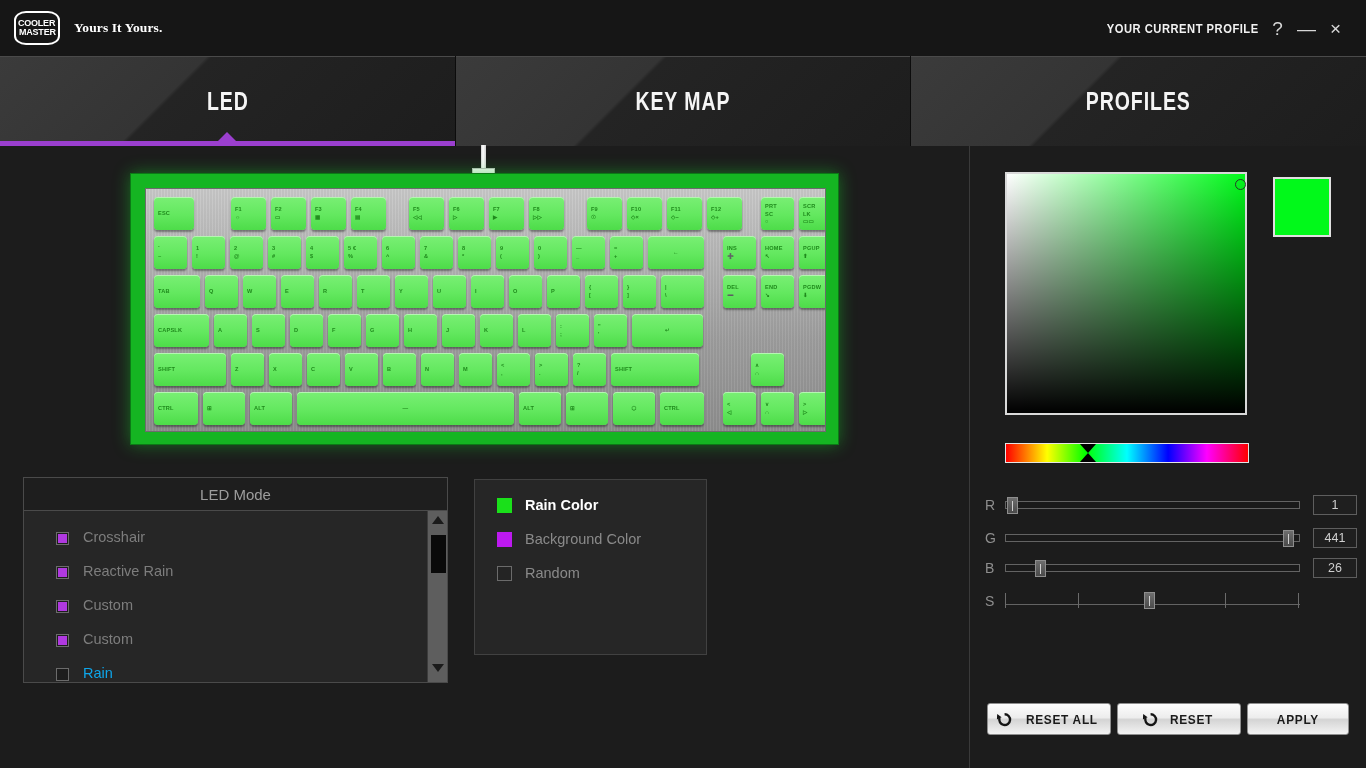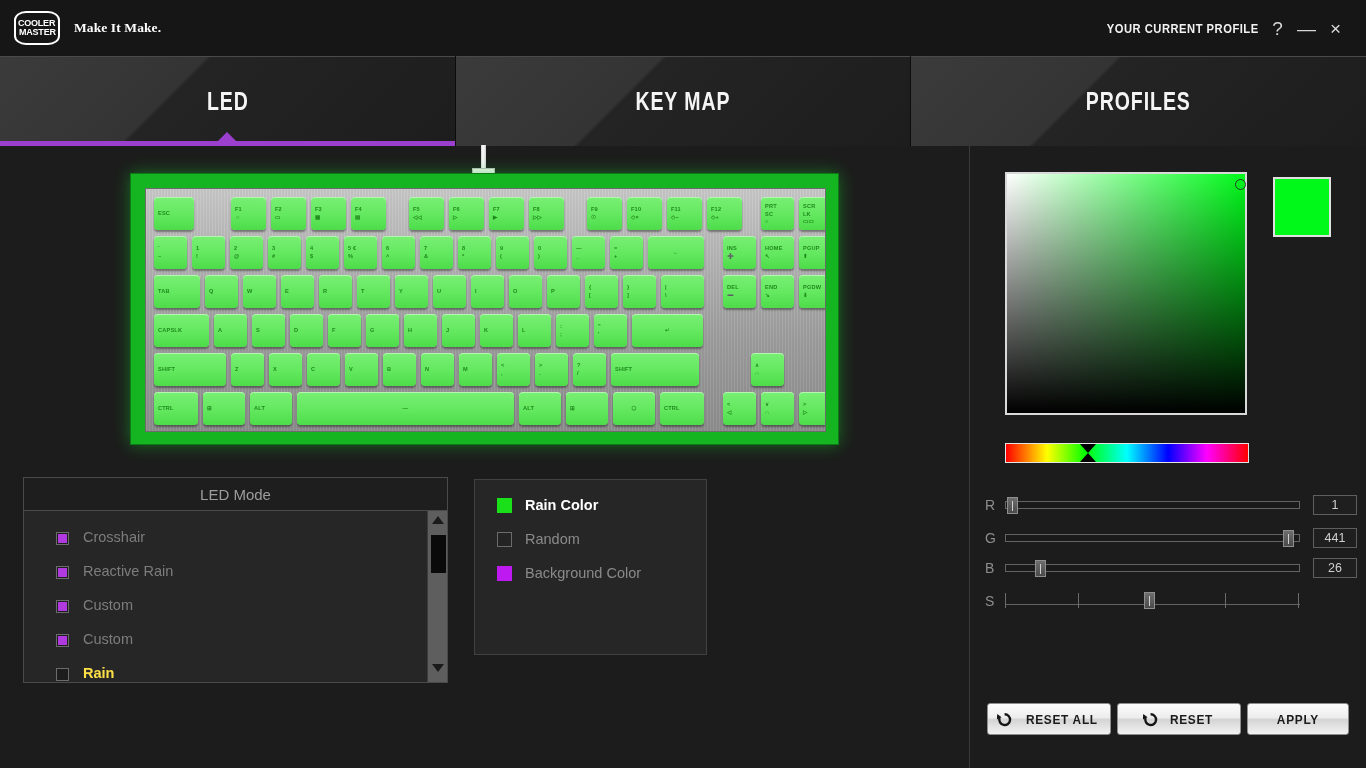--- a/index.html
+++ b/index.html
@@ -164,21 +164,21 @@
   .cb {
     width: 13px; height: 13px; border: 1px solid #6b6b6b;
     background: #1d1d1d; margin-right: 14px; position: relative; flex: none;
   }
   .cb.filled::after {
     content: ""; position: absolute; left: 2px; top: 2px;
     width: 7px; height: 7px; background: #b039e0;
     box-shadow: 0 0 0 1px #b039e0;
   }
   .mode-label { color: #7d7d7d; font-size: 14.5px; }
-  .mode-row.selected .mode-label { color: #fde047; font-weight: bold; margin-top: 40px; }
+  .mode-row.selected .mode-label { color: #0ea5e9; font-weight: normal; margin-top: 40px; }
 
   #mode-scroll {
     position: absolute; right: 0; top: 0; width: 20px; height: 171px;
     background: #5e5e5e; border-left: 1px solid #3c3c3c;
     display: flex; flex-direction: column; align-items: center;
   }
   .sarrow {
     width: 0; height: 0; margin: 5px 0;
     border-left: 6px solid transparent; border-right: 6px solid transparent;
   }
@@ -280,21 +280,21 @@
 </style>
 </head>
 <body>
 
 <div id="titlebar">
   <div id="logo-group">
     <div class="cm-badge">
       <span>COOLER</span>
       <span>MASTER</span>
     </div>
-    <div id="tagline">Make It Make.</div>
+    <div id="tagline">Yours It Yours.</div>
   </div>
 
   <div id="profile-group">
     <div id="profile-label">YOUR CURRENT PROFILE</div>
     <div class="wbtn">?</div>
     <div class="wbtn">—</div>
     <div class="wbtn">×</div>
   </div>
 </div>
 
@@ -682,26 +682,26 @@
     </div>
   </div>
 </div>
 
 <div id="options">
     <div class="opt-row selected">
       <div class="swatch" style="background: rgb(26, 224, 26);"></div>
       <div class="opt-label">Rain Color</div>
     </div>
     <div class="opt-row">
+      <div class="swatch" style="background: rgb(189, 25, 240);"></div>
+      <div class="opt-label">Background Color</div>
+    </div>
+    <div class="opt-row">
       <div class="swatch empty"></div>
       <div class="opt-label">Random</div>
-    </div>
-    <div class="opt-row">
-      <div class="swatch" style="background: rgb(189, 25, 240);"></div>
-      <div class="opt-label">Background Color</div>
     </div>
   </div>
 
 <div id="sv-box">
   <div id="sv-inner">
     <div id="sv-hue" style="background: rgb(0, 250, 26);"></div>
     <div id="sv-white"></div>
     <div id="sv-black"></div>
   </div>
   <div id="sv-cursor" style="left: 228.24px; top: 4.78px; right: auto;"></div>

